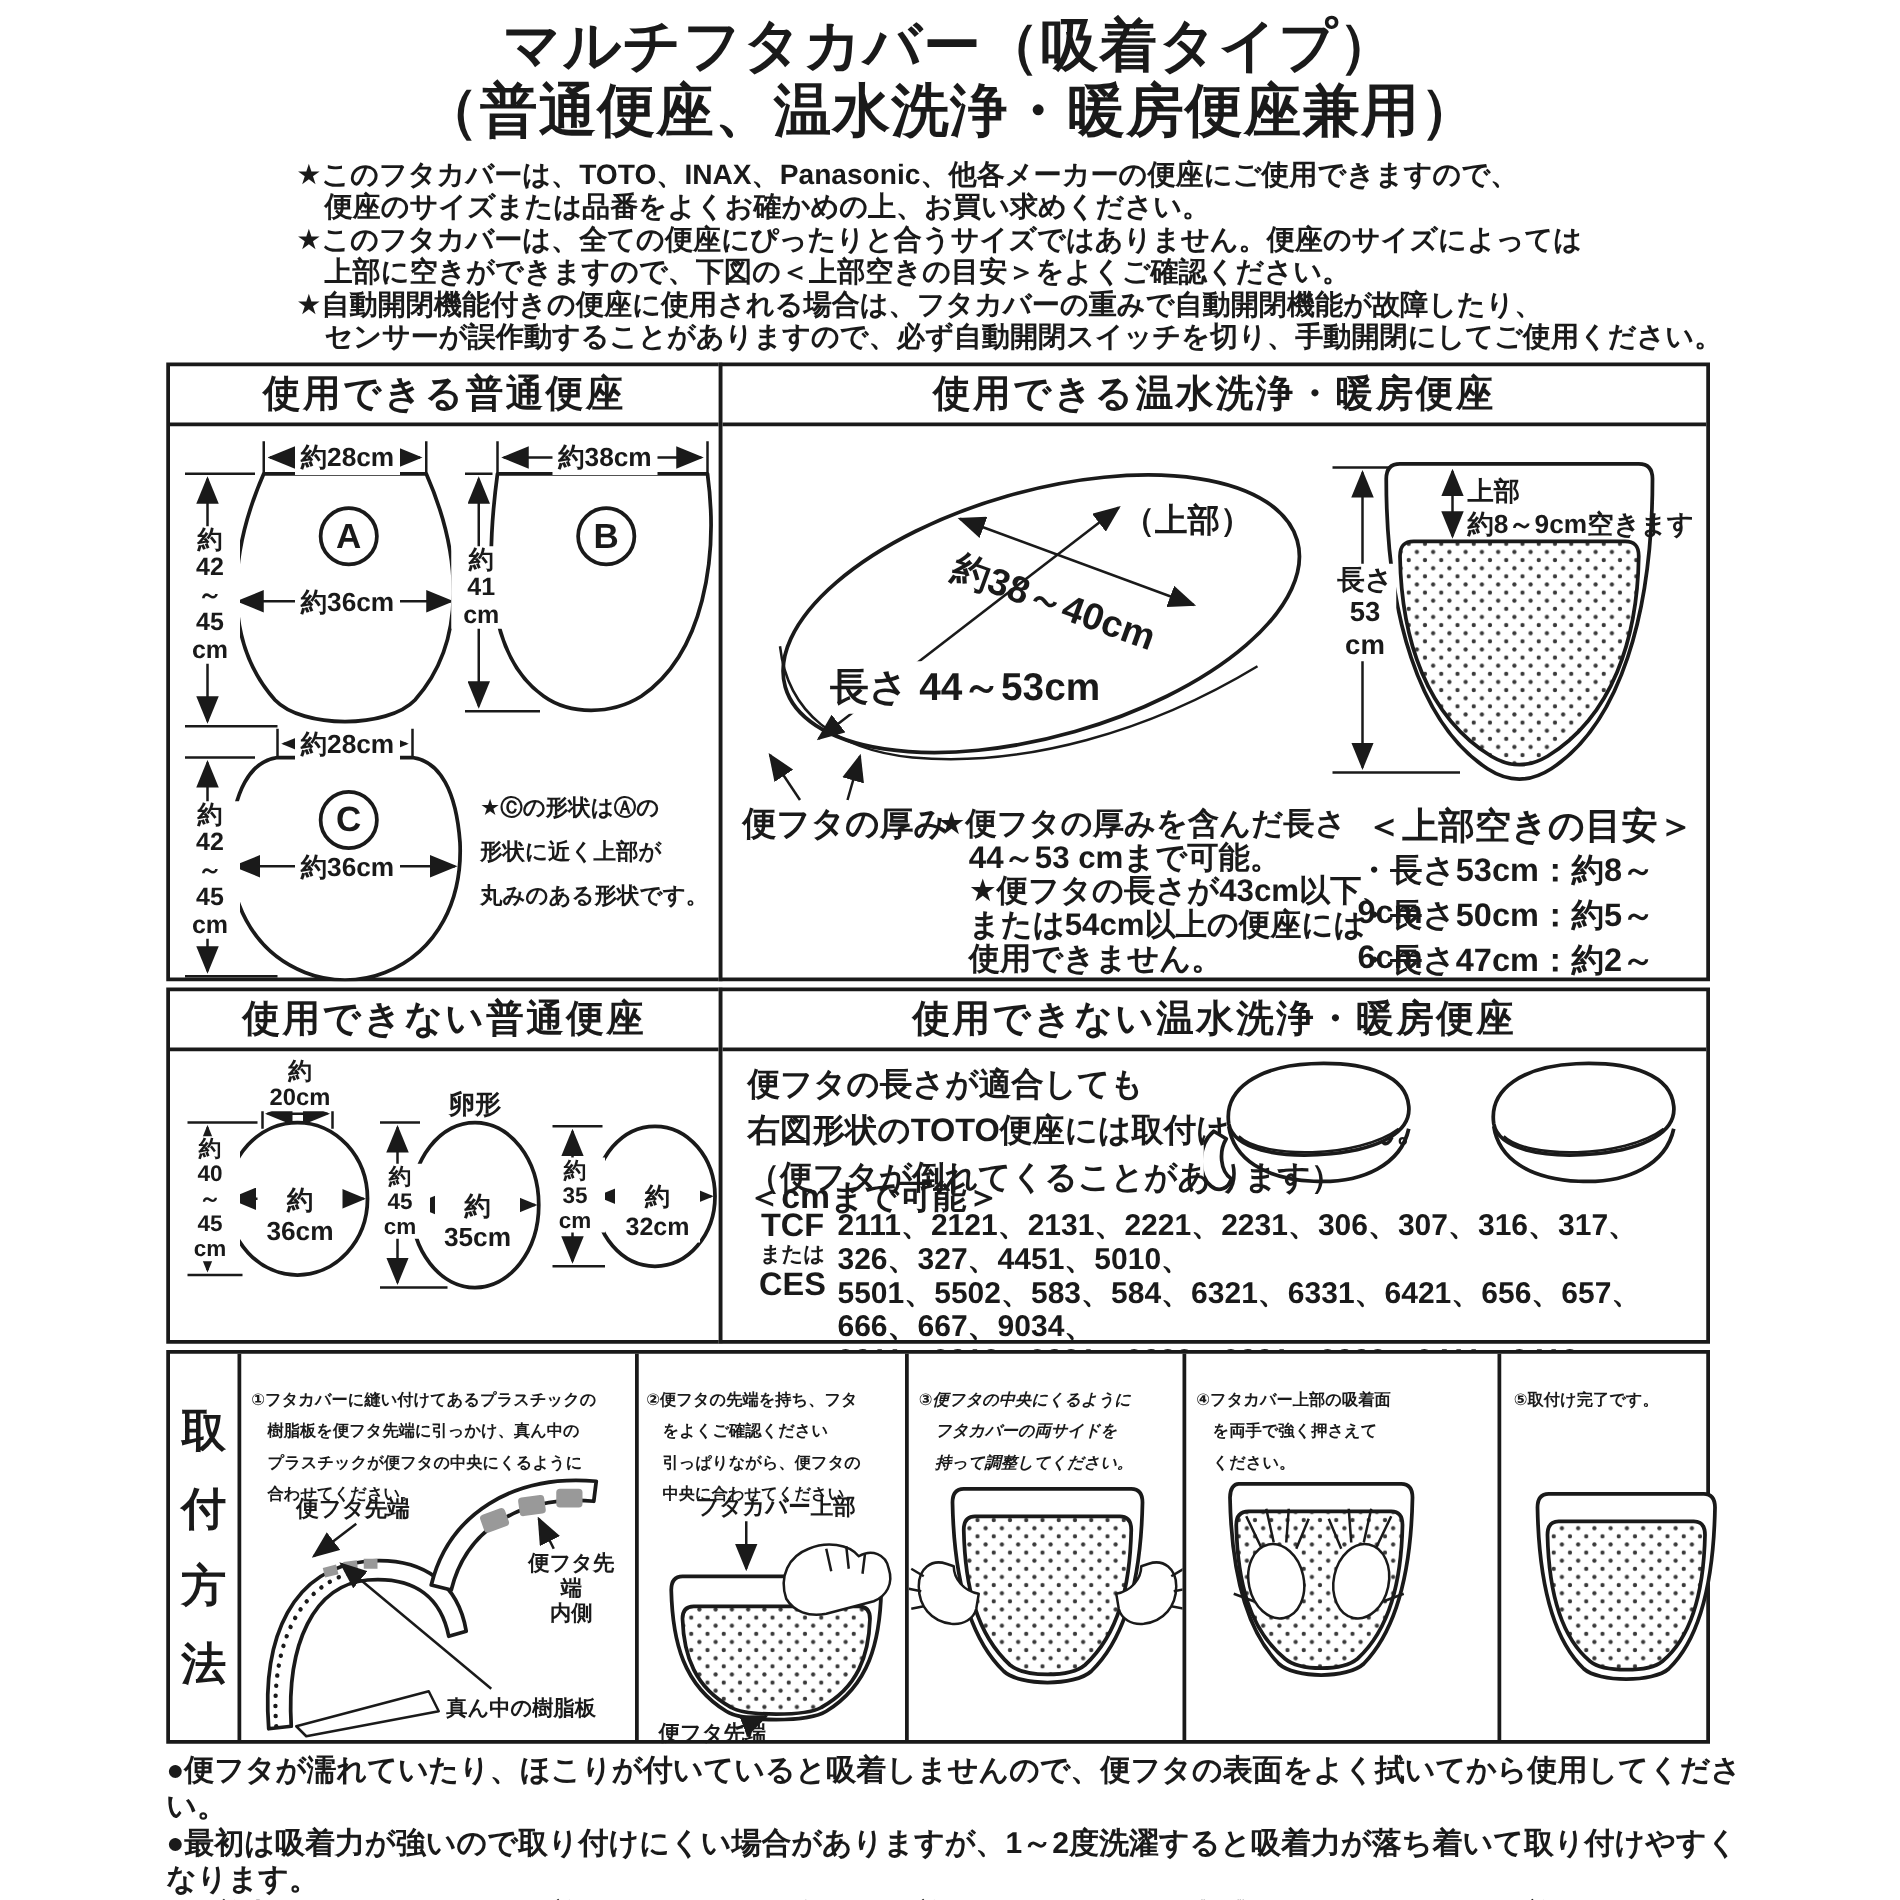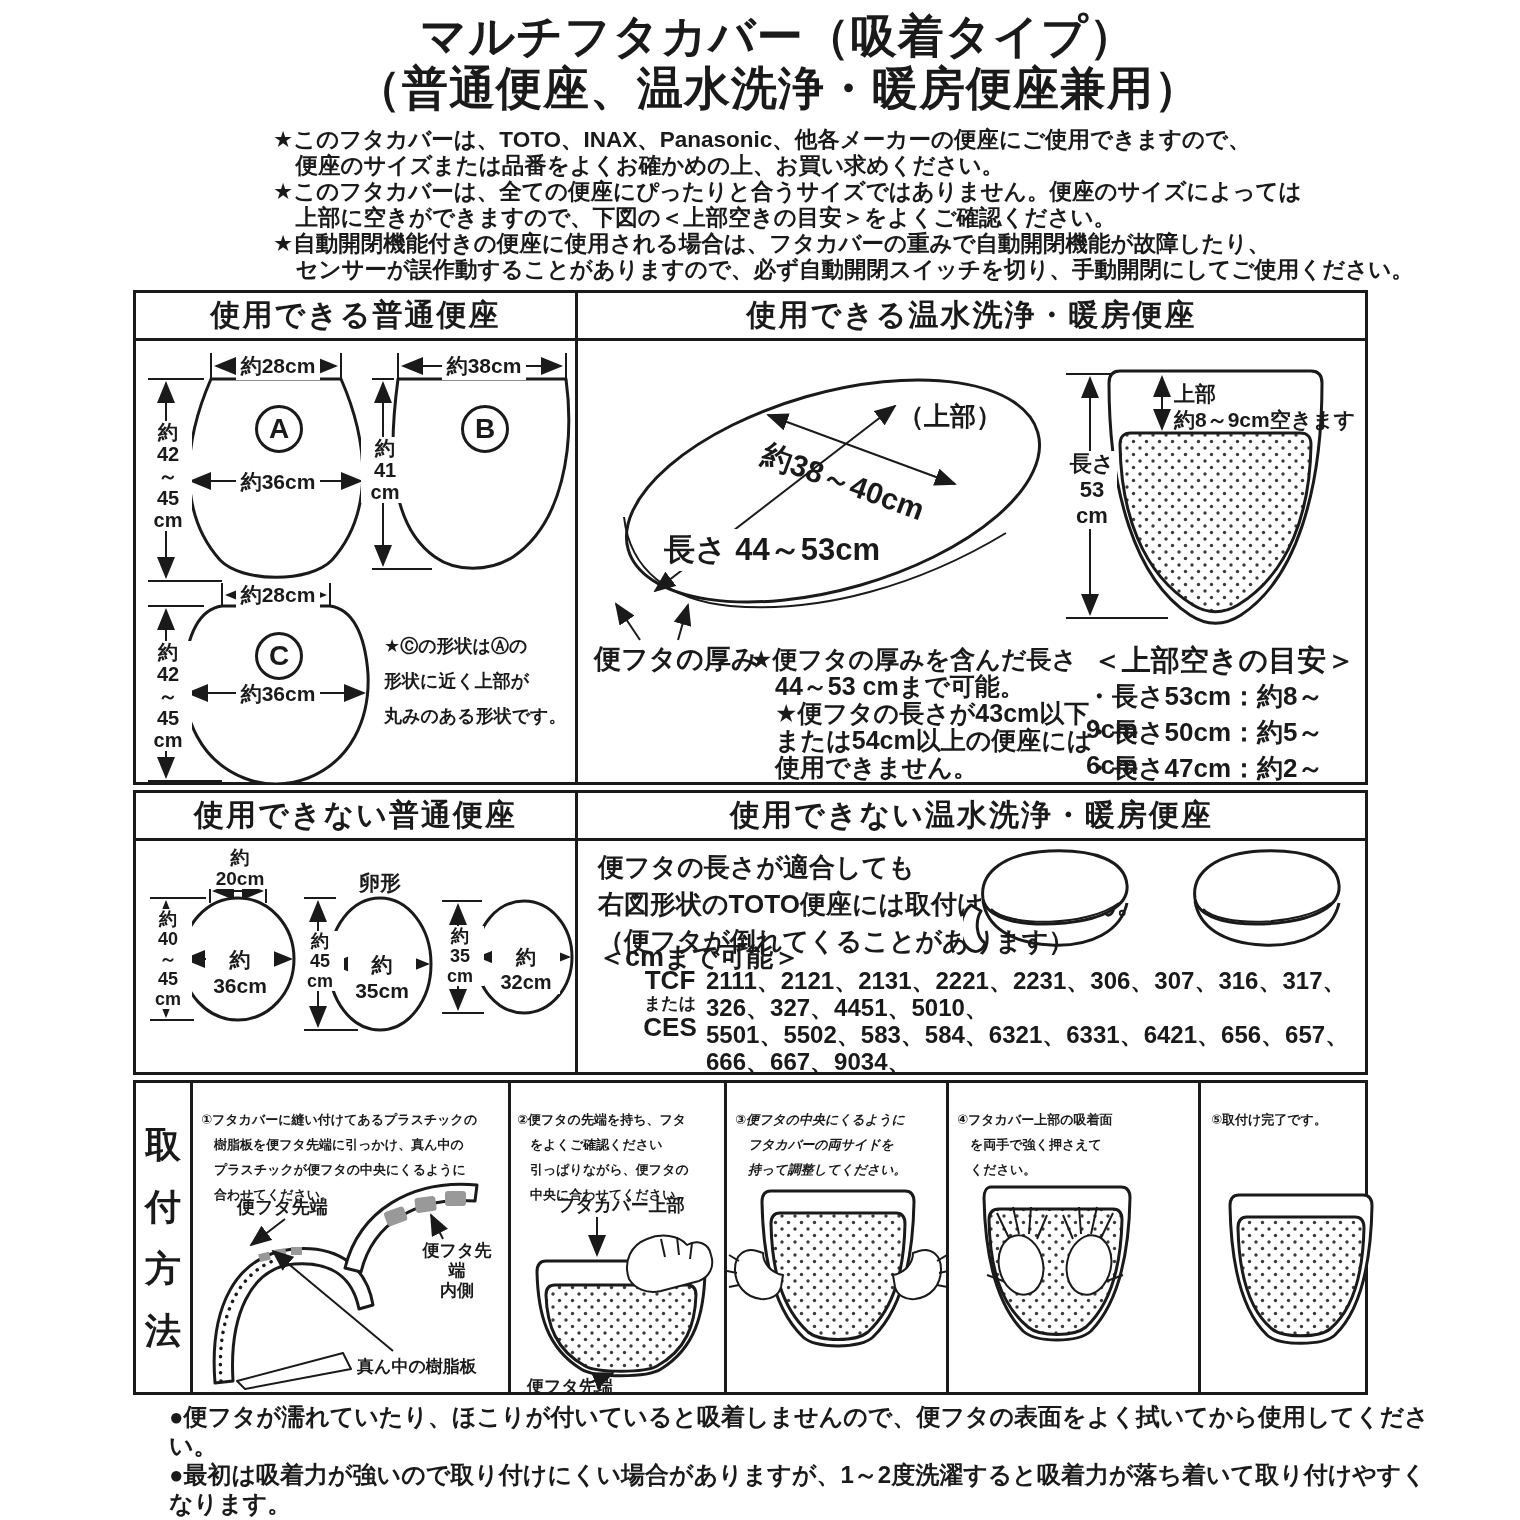--- a/index.html
+++ b/index.html
@@ -1,18 +1,18 @@
 <!DOCTYPE html>
 <html><head>
 <meta charset="utf-8">
 <style>
   html,body{margin:0;padding:0;background:#fff;}
   .page{position:relative;width:1520px;height:1520px;background:#fff;color:#1a1a1a;
         font-family:"Liberation Sans","DejaVu Sans",sans-serif;overflow:hidden;}
-  .abs{position:absolute;padding-left:36px;}
+  .abs{position:absolute;}
   .ttl{left:0;right:0;text-align:center;font-size:46px;font-weight:bold;letter-spacing:1px;}
   .intro{font-size:22.5px;font-weight:600;line-height:26px;}
   .hang{text-indent:-1em;padding-left:1em;white-space:pre-line;}
   .box{position:absolute;border:3px solid #1a1a1a;background:#fff;box-sizing:border-box;}
   .hdr{height:45px;border-bottom:3px solid #1a1a1a;display:flex;align-items:center;justify-content:center;
        font-size:30px;font-weight:bold;letter-spacing:2px;}
   .cnt{position:relative;height:calc(100% - 48px);}
   svg{position:absolute;left:0;top:0;}
   .shape{fill:#fff;stroke:#1a1a1a;stroke-width:3;stroke-linejoin:round;}
   .thin{stroke-width:2;}

